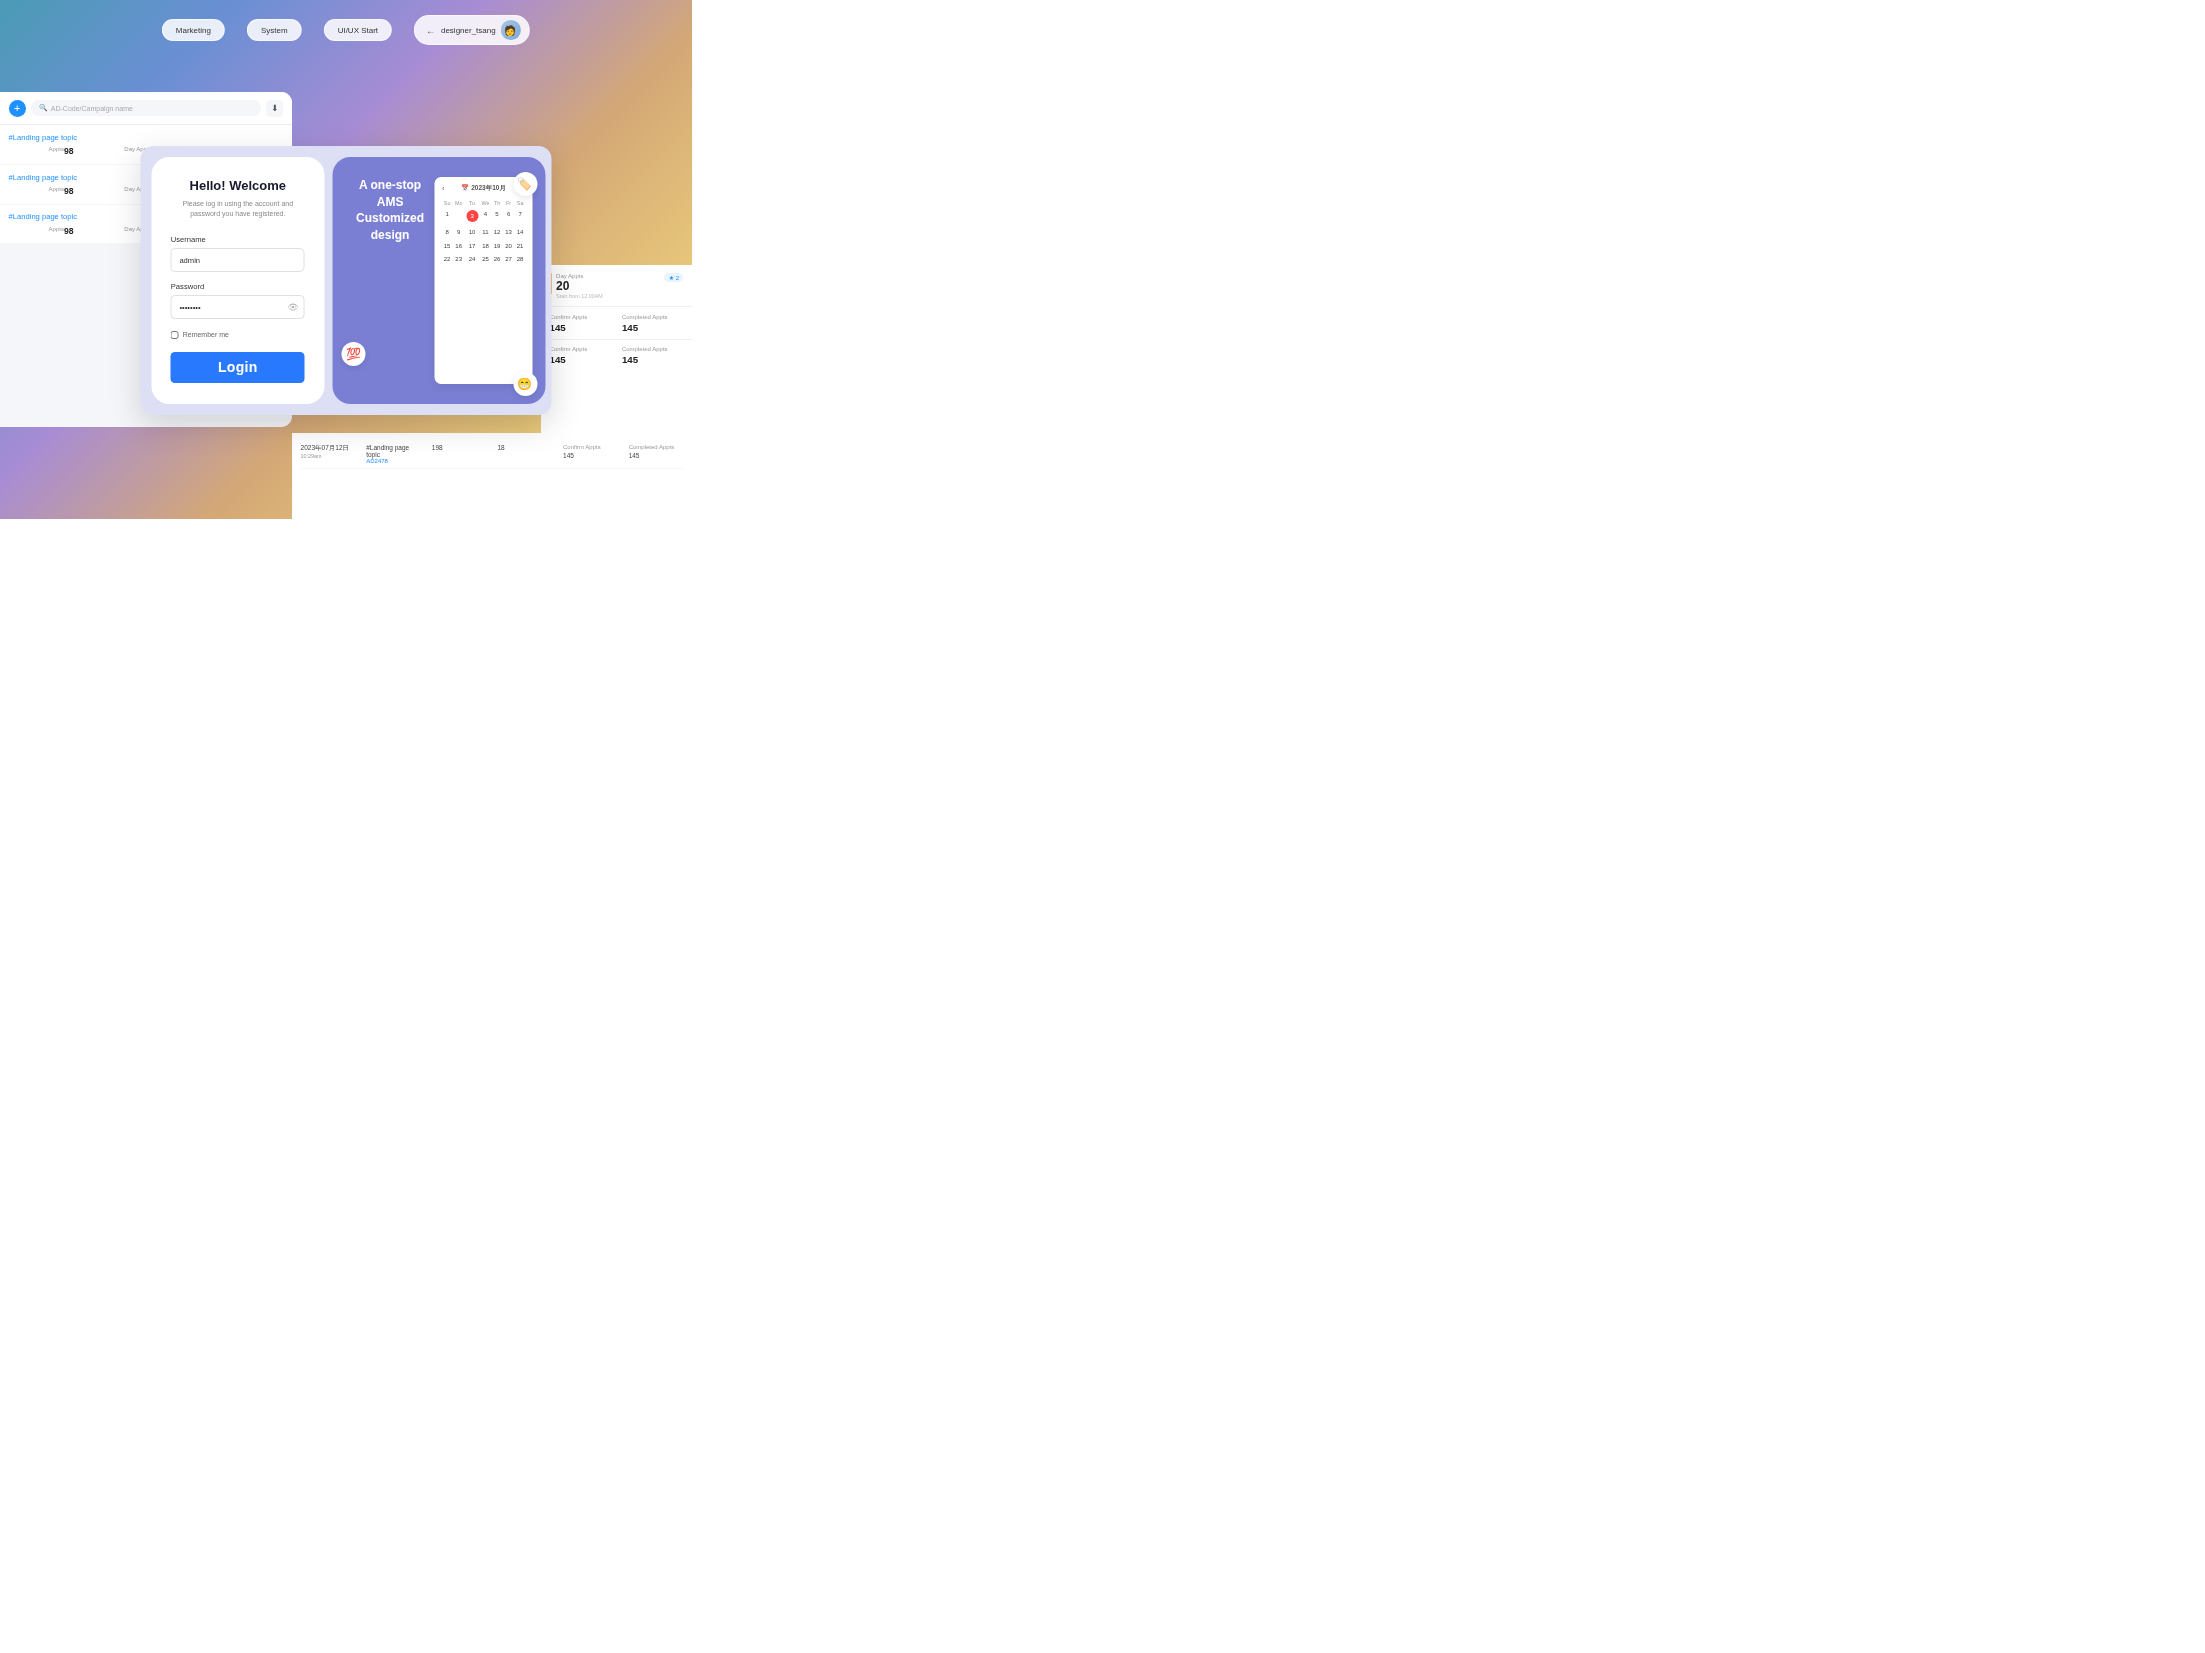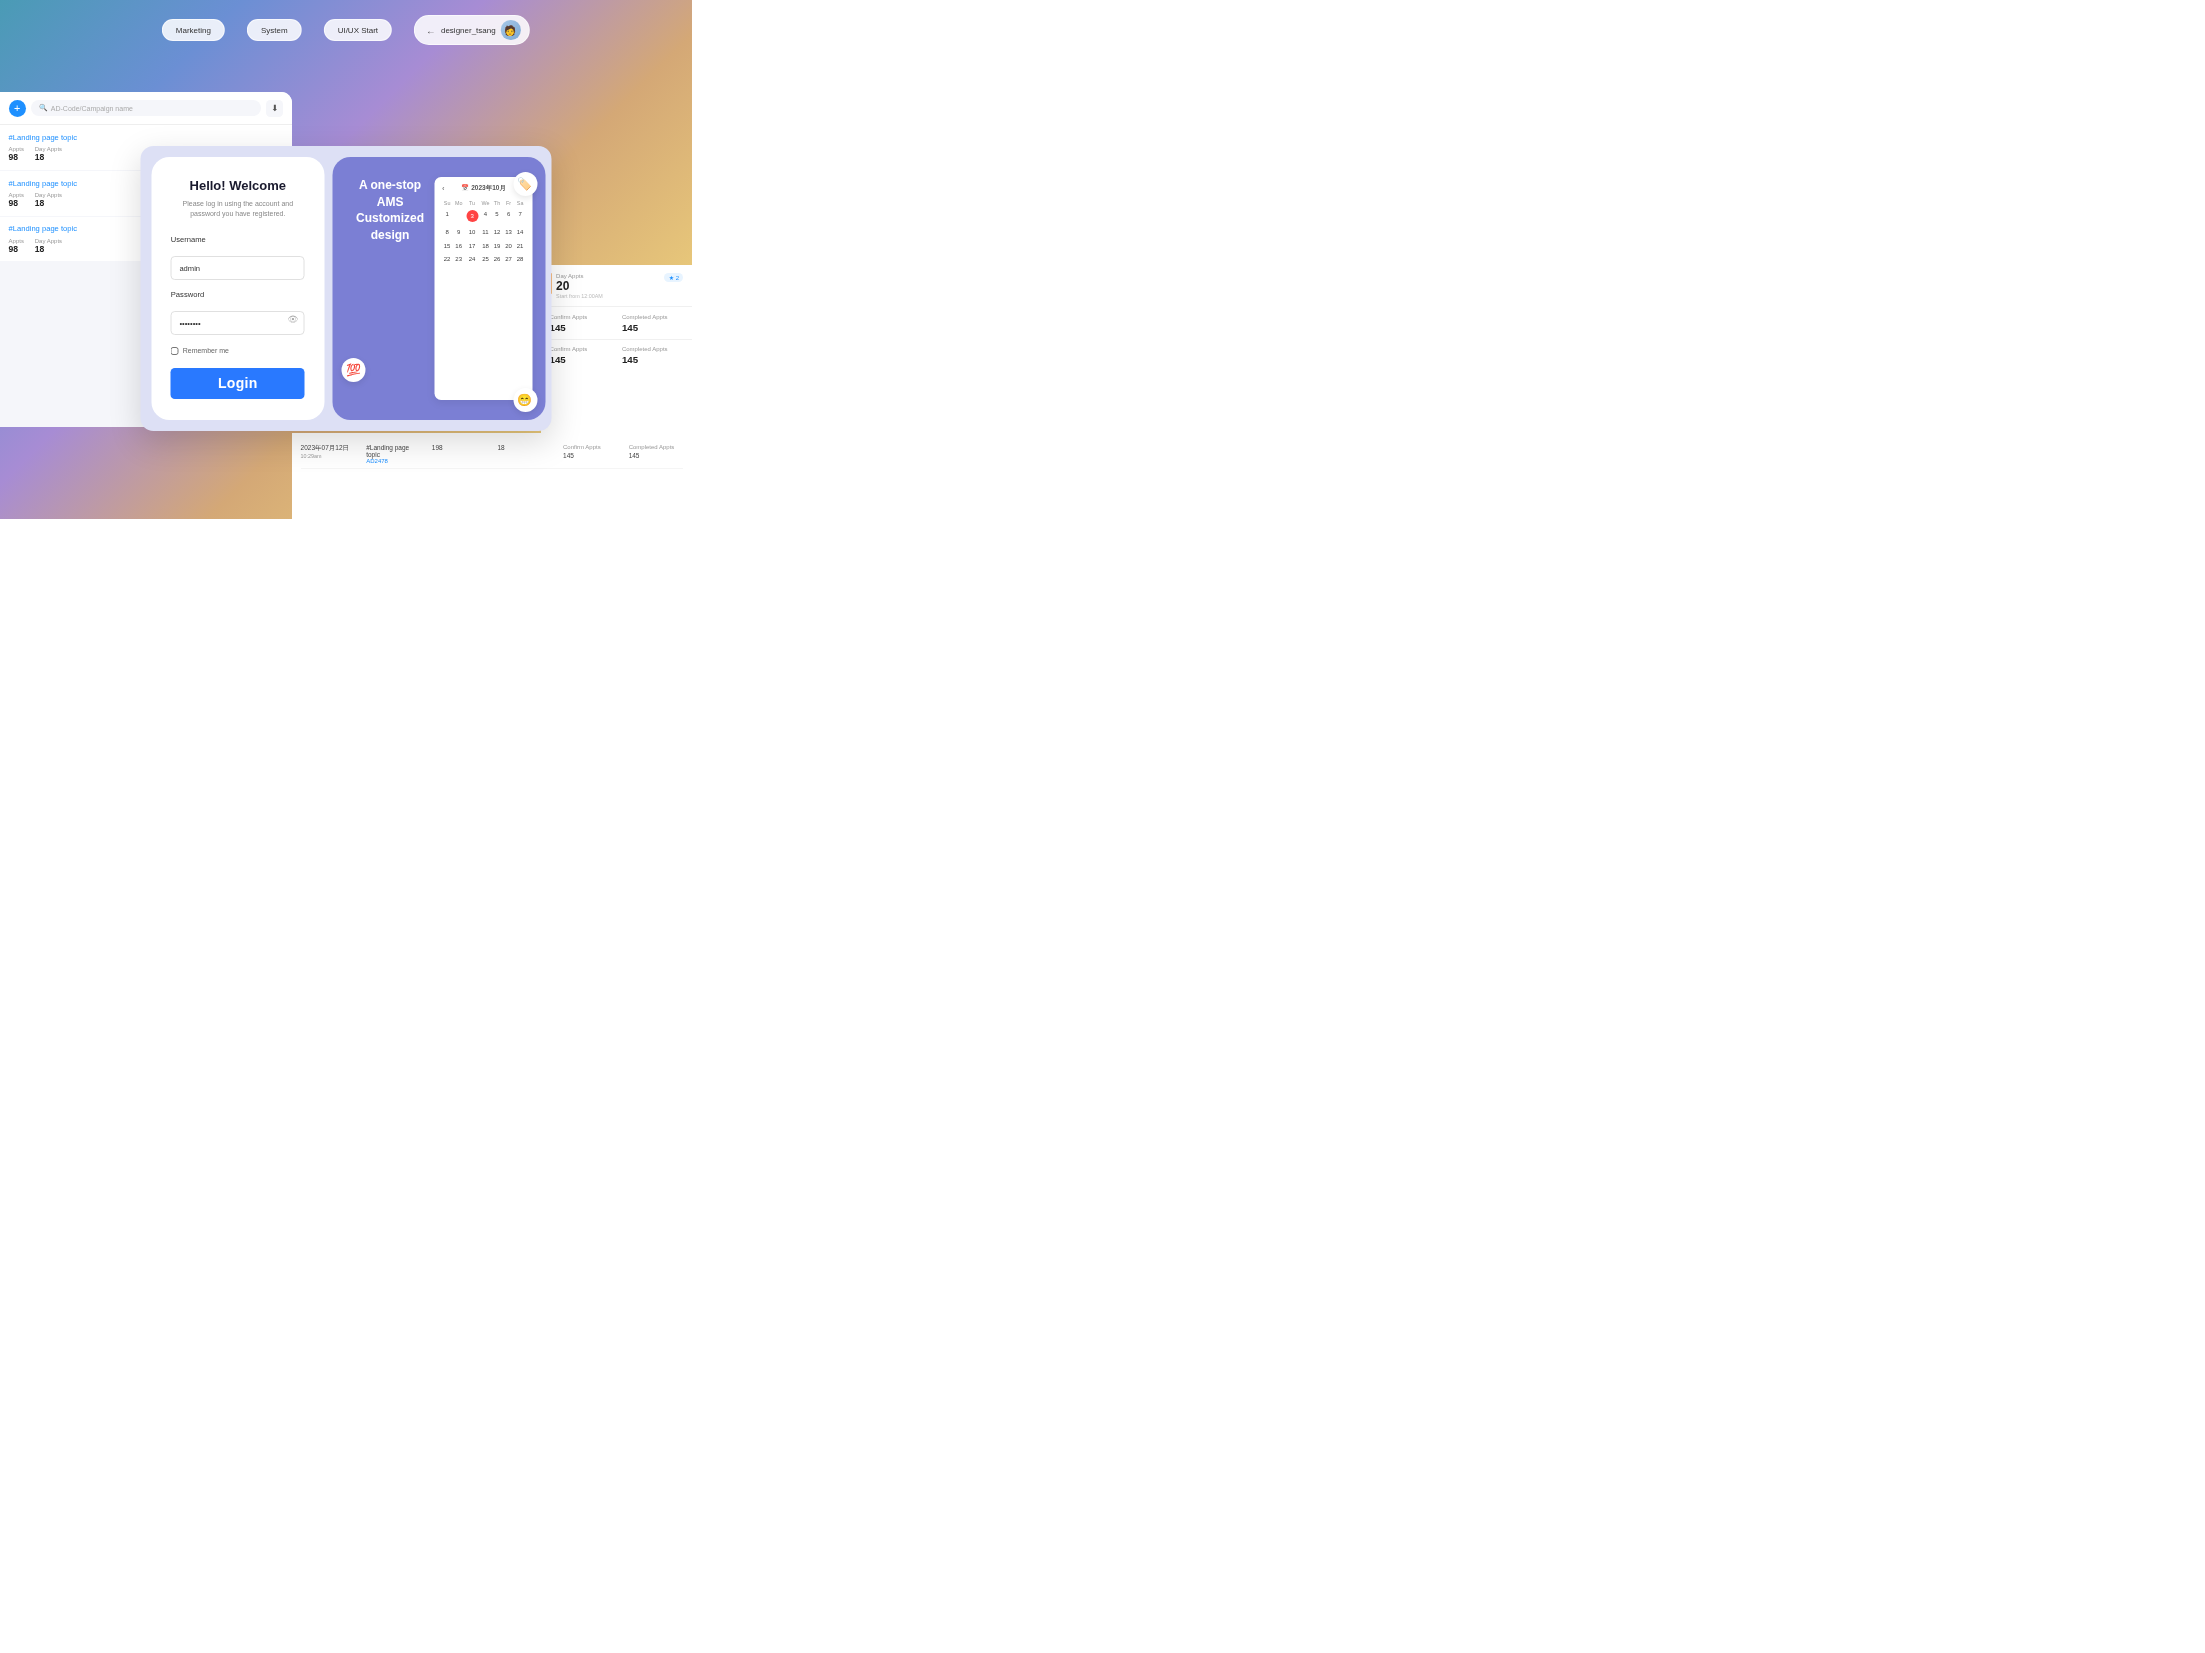--- a/index.html
+++ b/index.html
@@ -162,21 +162,22 @@
       cursor: pointer;
     }
 
     .dash-row-stats {
       display: flex;
       gap: 10.8px;
     }
 
     .stat-item {
       display: flex;
-      flex-direction: column;
+      flex-direction: row;
+      margin-left: 40px;
     }
 
     .stat-label {
       font-size: 6px;
       color: #999;
     }
 
     .stat-value {
       font-size: 8.6px;
       font-weight: 600;
@@ -320,21 +321,20 @@
 
     .form-input {
       width: 100%;
       padding: 6.5px 7.6px;
       border: 0.8px solid #e0e0e0;
       border-radius: 4.3px;
       font-size: 7.6px;
       color: #333;
       outline: none;
       background: white;
-      margin-top: 8px;
     }
 
     .password-wrapper {
       position: relative;
     }
 
     .password-toggle {
       position: absolute;
       right: 6.5px;
       top: 50%;

